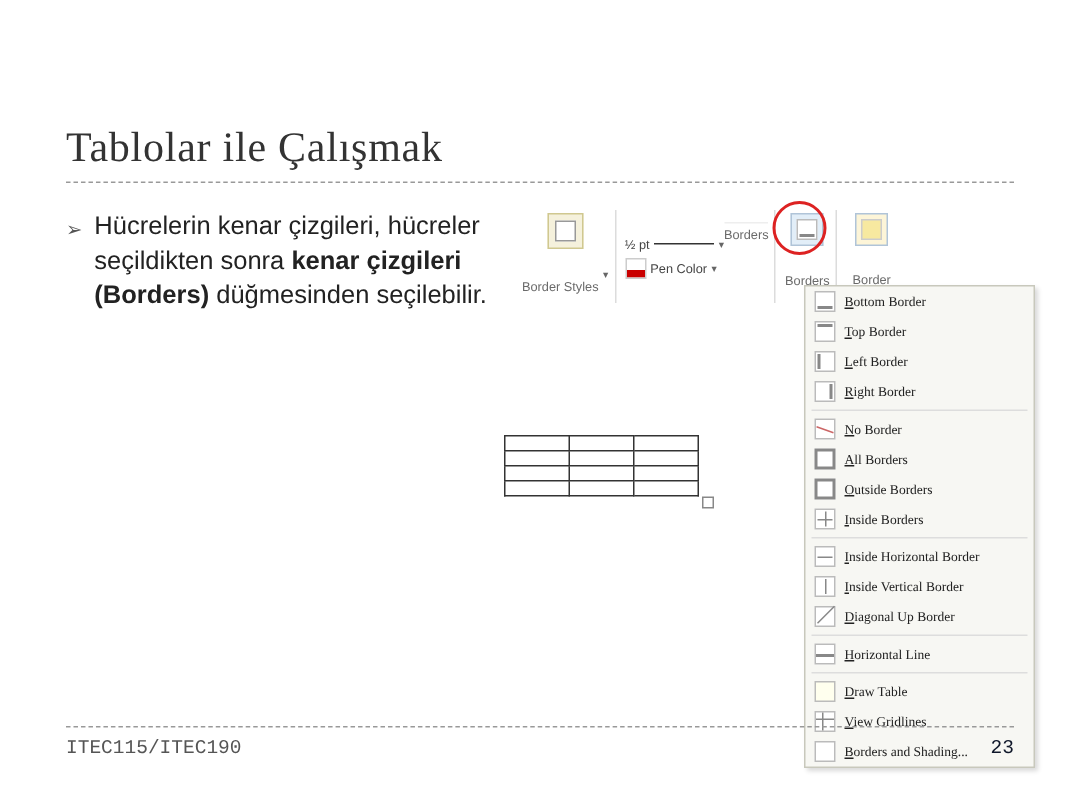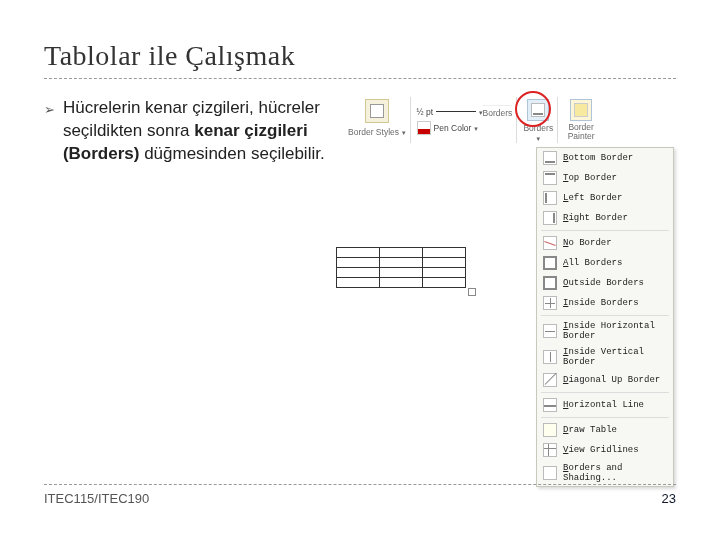--- a/index.html
+++ b/index.html
@@ -1,41 +1,41 @@
 <!DOCTYPE html>
 <html><head>
 <meta charset="utf-8">
 <style>
   * { box-sizing: border-box; margin: 0; padding: 0; }
   body { width: 720px; height: 540px; background: #fff; font-family: "Times New Roman", serif; color: #222; position: relative; }
   .slide { padding: 40px 44px 0 44px; }
-  .title { font-size: 28px; font-weight: 400; letter-spacing: 0.5px; color: #333; }
+  .title { font-size: 28px; font-weight: 400; letter-spacing: 0.5px; color: #333; margin-top: 43px; }
   .rule { margin-top: 6px; border: none; border-top: 1.5px dashed #999; }
   .content { display: flex; gap: 10px; margin-top: 18px; }
   .bullet { display: flex; gap: 8px; width: 290px; }
   .arrow { font-size: 13px; color: #555; line-height: 1; padding-top: 6px; }
   .para { font-size: 17px; line-height: 1.35; font-family: Arial, sans-serif; }
   .para b { font-weight: bold; }
   .uiwrap { position: relative; width: 330px; }
   .ribbon { display: flex; gap: 2px; font-family: "Segoe UI", Arial, sans-serif; font-size: 9px; color: #444; }
   .group { border-right: 1px solid #dcdcdc; padding: 2px 4px 1px 4px; display: flex; flex-direction: row; align-items: center; }
   .row { display: flex; align-items: center; gap: 3px; }
   .mini-icon { width: 14px; height: 14px; background: #eee; border: 1px solid #ccc; }
   .drop { font-size: 7px; color: #666; line-height: 1; padding-top: 2px; }
   .swatch { width: 22px; height: 22px; background: #e2eef8; border: 1px solid #b0c4d8; display: flex; align-items: center; justify-content: center; }
   .swatch-in { width: 14px; height: 14px; background: #fff; border: 1px solid #999; }
-  .grp-label { font-size: 8.5px; color: #6a6a6a; margin-top: 2px; }
+  .grp-label { font-size: 8.5px; color: #6a6a6a; margin-top: 18px; }
   .sep-group { display: flex; flex-direction: column; align-items: center; gap: 2px; }
   .lbl-col { display: flex; flex-direction: column; gap: 4px; font-size: 8.5px; }
   .lbl-row { display: flex; align-items: center; gap: 3px; }
   .painter-col { display:flex; flex-direction:column; align-items:center; }
   .big-icon { width: 24px; height: 24px; background: #f5f1dc; border: 1px solid #d0c890; display:flex; align-items:center; justify-content:center; }
   .circled { position: relative; }
   .red-circle { position: absolute; left: -4px; top: -6px; width: 36px; height: 36px; border: 2.5px solid #d22; border-radius: 50%; pointer-events:none; }
-  .menu { position:absolute; left: 192px; top: 50px; width: 138px; background: #f7f7f3; border: 1px solid #c8c8bc; box-shadow: 2px 2px 3px rgba(0,0,0,.15); font-family: Liberation Mono, monospace; font-size: 9px; }
+  .menu { position:absolute; left: 192px; top: 50px; width: 154px; background: #f7f7f3; border: 1px solid #c8c8bc; box-shadow: 2px 2px 3px rgba(0,0,0,.15); font-family: Liberation Serif, serif; font-size: 9px; }
   .menu-item { display:flex; align-items:center; gap:6px; padding: 3px 6px; border-bottom: none; }
   .menu-sep { height:1px; background:#ddd; margin: 2px 4px; }
   .mi-icon { width: 14px; height: 14px; background: #fff; border:1px solid #bbb; position:relative; flex-shrink:0; }
   .mi-icon::before, .mi-icon::after { content:""; position:absolute; background:#888; }
   .i-bottom::after { left:1px; right:1px; bottom:1px; height:2px; }
   .i-top::after { left:1px; right:1px; top:1px; height:2px; }
   .i-left::after { top:1px; bottom:1px; left:1px; width:2px; }
   .i-right::after { top:1px; bottom:1px; right:1px; width:2px; }
   .i-no::before { left:0; top:6px; right:0; height:1px; transform: rotate(20deg); background:#c66; }
   .i-all { border:2px solid #888; }
@@ -47,21 +47,21 @@
   .i-dd::after { left:1px; top:1px; width:16px; height:1px; transform-origin:left; transform:rotate(45deg); }
   .i-du::after { left:1px; bottom:1px; width:16px; height:1px; transform-origin:left; transform:rotate(-45deg); }
   .i-hl::after { top:6px; left:0; right:0; height:2px; }
   .i-draw { background:#ffe; }
   .i-grid::before { left:4px; top:0; bottom:0; width:1px; }
   .i-grid::after { top:4px; left:0; right:0; height:1px; }
   .table-sample { position:absolute; left: -8px; top: 150px; width: 130px; }
   .table-sample table { border-collapse: collapse; width: 100%; }
   .table-sample td { border:1px solid #333; height:10px; }
   .handle { position:absolute; right:-10px; bottom:-8px; width:8px; height:8px; border:1px solid #888; }
-  .footer { position:absolute; left:44px; right:44px; bottom: 34px; display:flex; justify-content:space-between; align-items:center; border-top:1.5px dashed #999; padding-top:6px; font-size:13px; color:#555; font-family: Liberation Sans, sans-serif; }
+  .footer { position:absolute; left:44px; right:44px; bottom: 34px; display:flex; justify-content:space-between; align-items:center; border-top:1.5px dashed #999; padding-top:6px; font-size:13px; color:#555; font-family: Liberation Mono, monospace; }
   .pagenum { color:#0f172a; }
 </style>
 </head>
 <body>
 
 <div class="slide">
   <div class="title">Tablolar ile Çalışmak</div>
   <hr class="rule">
   <div class="content">
     <div class="bullet">

